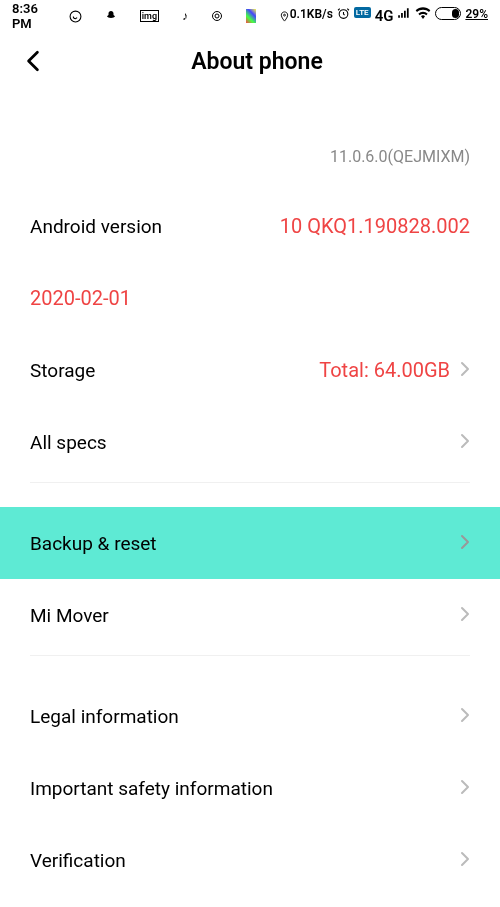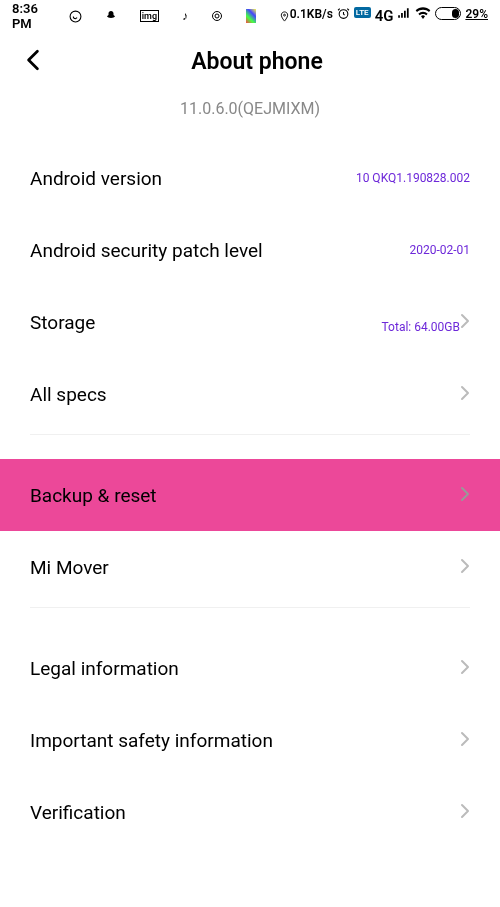--- a/index.html
+++ b/index.html
@@ -34,66 +34,67 @@
       align-items: flex-start;
       gap: 4px;
     }
     .status-icon {
       display: inline-flex;
       align-items: center;
       font-size: 12px;
     }
     .header {
       display: flex;
-      align-items: center;
       padding: 16px 20px 24px 34px;
       position: relative;
     }
     .back-btn {
       position: absolute;
       left: 24px;
       font-size: 26px;
       font-weight: 300;
       color: #000;
       cursor: pointer;
     }
     .header-title {
       flex: 1;
       text-align: center;
       font-size: 23px;
       font-weight: 600;
       color: #000;
     }
     .version-row {
-      text-align: center;
+      text-align: right;
       padding: 0 30px 24px 30px;
       font-size: 16px;
       color: #888;
+      margin-top: 48px;
     }
     .list-item {
       display: flex;
       align-items: center;
       justify-content: space-between;
       padding: 22px 30px;
       min-height: 72px;
     }
     .list-item.highlighted {
-      background: #ec4899;
+      background: #5eead4;
     }
     .item-label {
       font-size: 19px;
       color: #000;
     }
     .item-value {
-      font-size: 12px;
-      color: #6d28d9;
+      font-size: 20px;
+      color: #ef4444;
     }
     .item-right {
       display: flex;
       align-items: flex-end;
+      gap: 10px;
     }
     .chevron {
       color: #bbb;
       font-size: 20px;
     }
     .divider {
       height: 1px;
       background: #f0f0f0;
       margin: 4px 30px;
     }
@@ -197,21 +198,20 @@
 </div>
 
 <div class="version-row">11.0.6.0(QEJMIXM)</div>
 
 <div class="list-item">
   <span class="item-label">Android version</span>
   <span class="item-value">10 QKQ1.190828.002</span>
 </div>
 
 <div class="list-item">
-  <span class="item-label">Android security patch level</span>
   <span class="item-value">2020-02-01</span>
 </div>
 
 <div class="list-item">
   <span class="item-label">Storage</span>
   <div class="item-right">
     <span class="item-value">Total: 64.00GB</span>
     <span class="chevron">
       <svg width="10" height="16" viewBox="0 0 10 16" fill="none" stroke="#bbb" stroke-width="2" stroke-linecap="round" stroke-linejoin="round">
           <path d="M2 2l6 6-6 6"></path>

